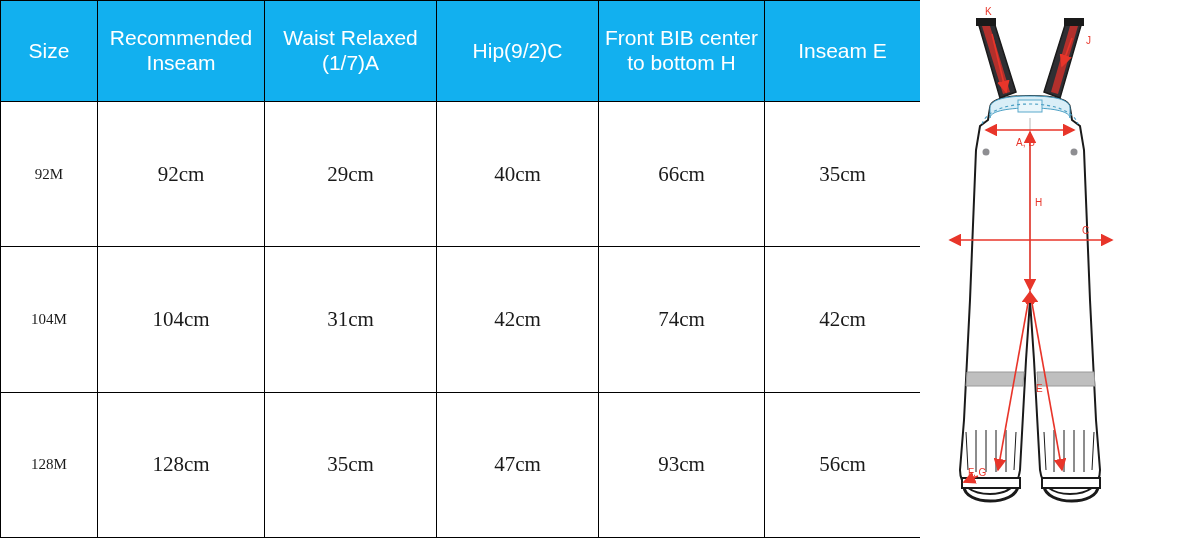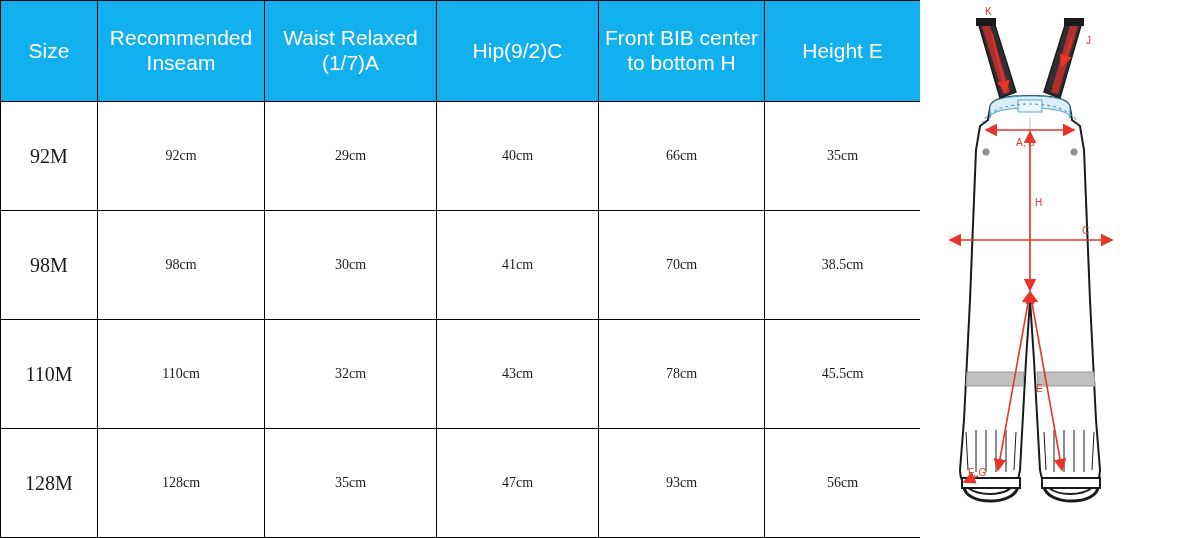--- a/index.html
+++ b/index.html
@@ -43,26 +43,26 @@
     color: #ffffff;
     font-size: 21px;
     font-weight: 400;
     line-height: 1.18;
     height: 96px;
     font-family: "Liberation Sans", sans-serif;
   }
   table.size-table tbody td {
     background: #ffffff;
     color: #1a1a1a;
-    font-size: 14px;
+    font-size: 21px;
     font-family: "Liberation Serif", serif;
     height: 63px;
   }
   table.size-table tbody td.size-cell {
-    font-size: 20px;
+    font-size: 15px;
   }
   col.c0 { width: 97px; }
   col.c1 { width: 167px; }
   col.c2 { width: 172px; }
   col.c3 { width: 162px; }
   col.c4 { width: 166px; }
   col.c5 { width: 156px; }
 
   .diagram-area {
     position: relative;
@@ -90,47 +90,39 @@
           <col class="c4">
           <col class="c5">
       </colgroup>
       <thead>
         <tr>
           <th>Size</th>
           <th>Recommended Inseam</th>
           <th>Waist Relaxed (1/7)A</th>
           <th>Hip(9/2)C</th>
           <th>Front BIB center to bottom  H</th>
-          <th>Height E</th>
+          <th>Inseam E</th>
         </tr>
       </thead>
       <tbody>
         <tr>
           <td class="size-cell">92M</td>
           <td>92cm</td>
           <td>29cm</td>
           <td>40cm</td>
           <td>66cm</td>
           <td>35cm</td>
         </tr>
         <tr>
-          <td class="size-cell">98M</td>
-          <td>98cm</td>
-          <td>30cm</td>
-          <td>41cm</td>
-          <td>70cm</td>
-          <td>38.5cm</td>
-        </tr>
-        <tr>
-          <td class="size-cell">110M</td>
-          <td>110cm</td>
-          <td>32cm</td>
-          <td>43cm</td>
-          <td>78cm</td>
-          <td>45.5cm</td>
+          <td class="size-cell">104M</td>
+          <td>104cm</td>
+          <td>31cm</td>
+          <td>42cm</td>
+          <td>74cm</td>
+          <td>42cm</td>
         </tr>
         <tr>
           <td class="size-cell">128M</td>
           <td>128cm</td>
           <td>35cm</td>
           <td>47cm</td>
           <td>93cm</td>
           <td>56cm</td>
         </tr>
       </tbody>

